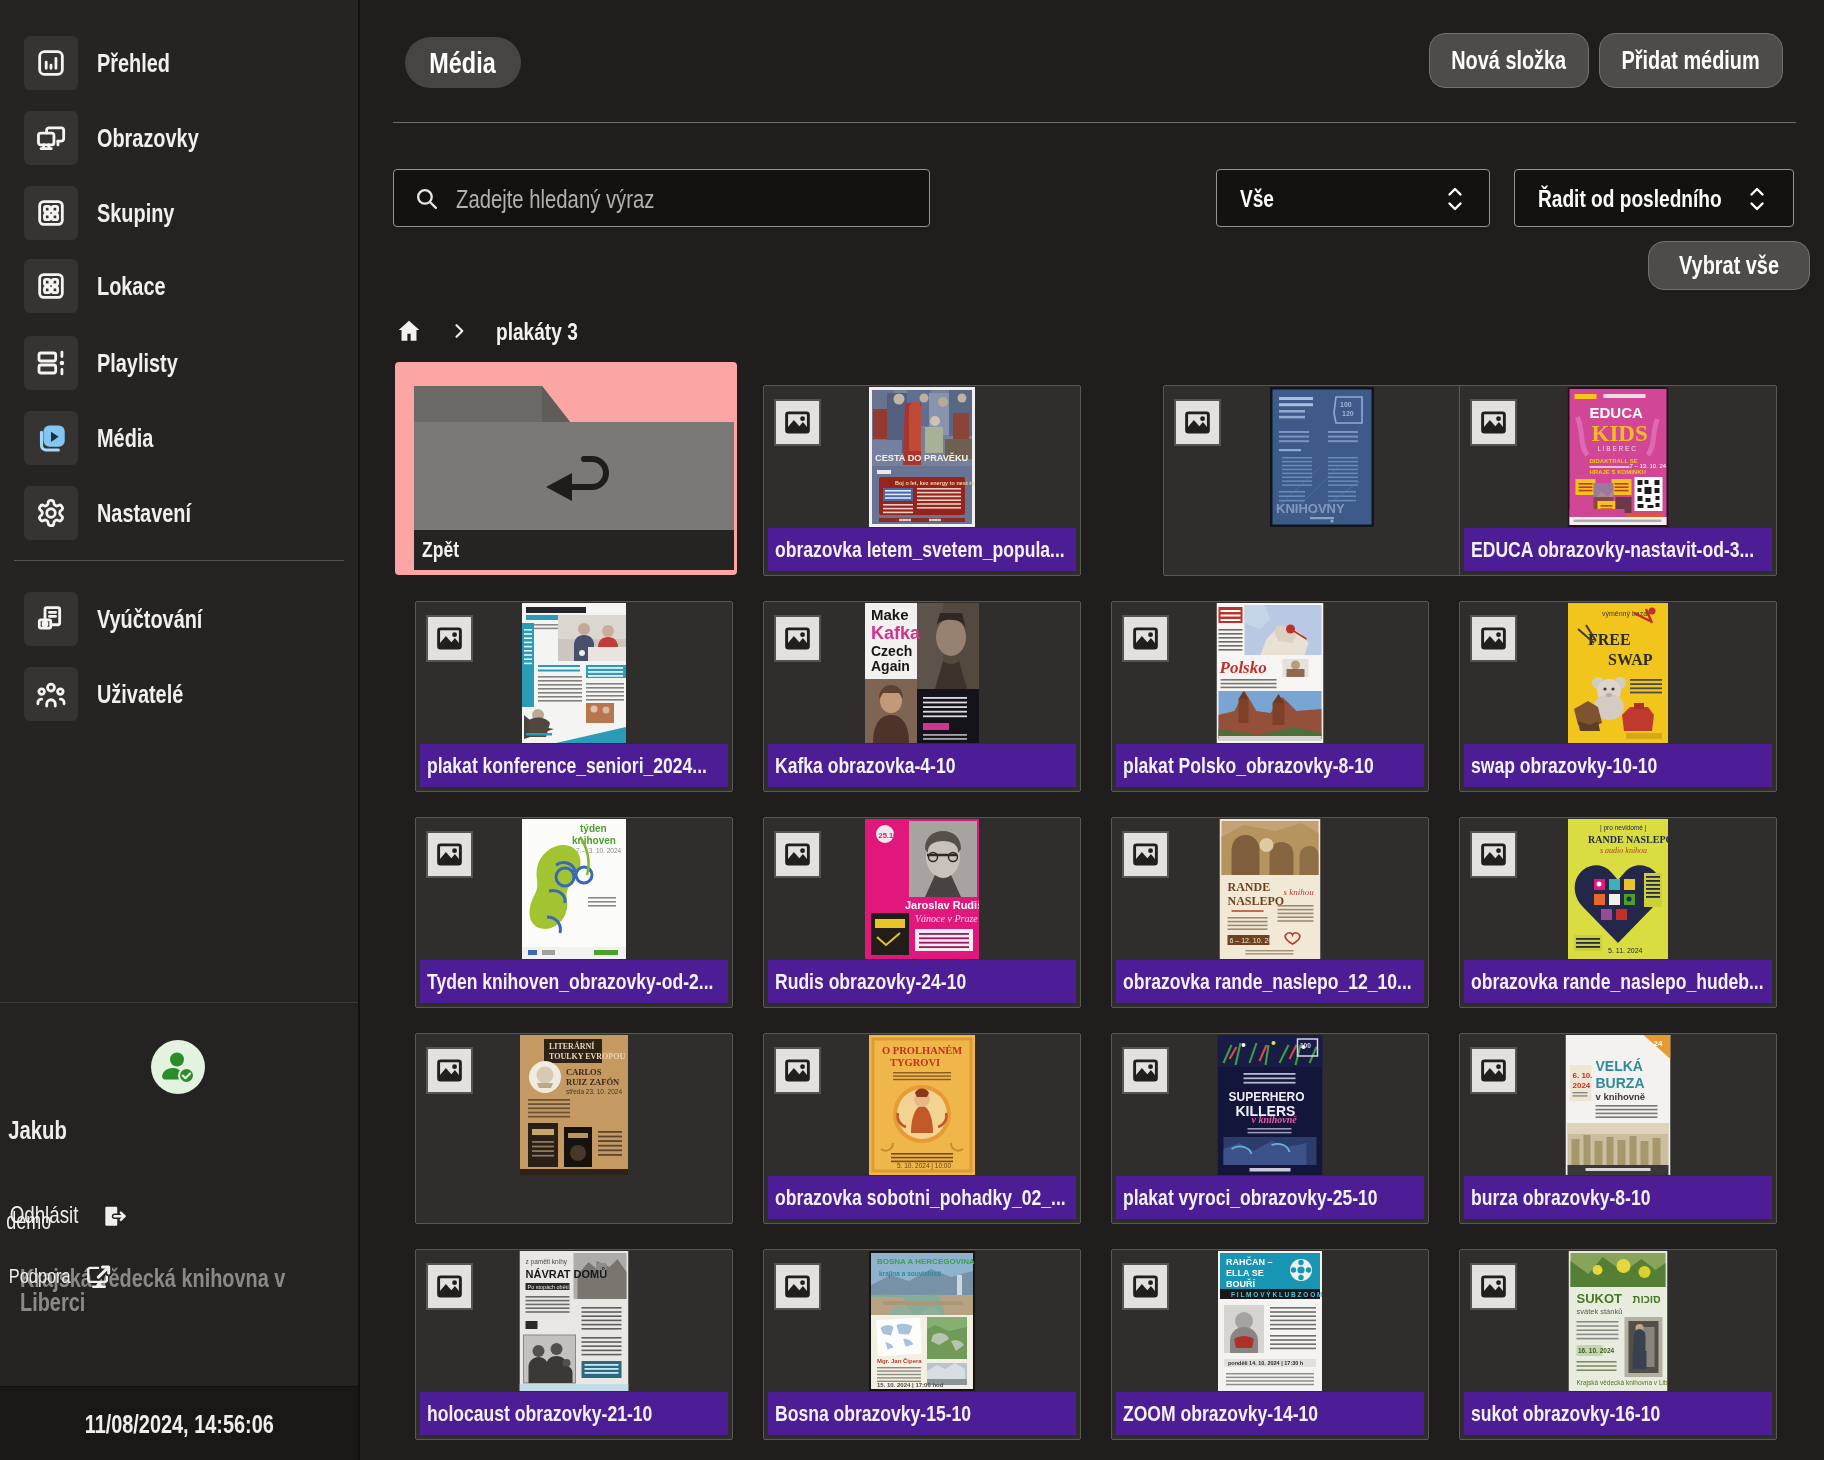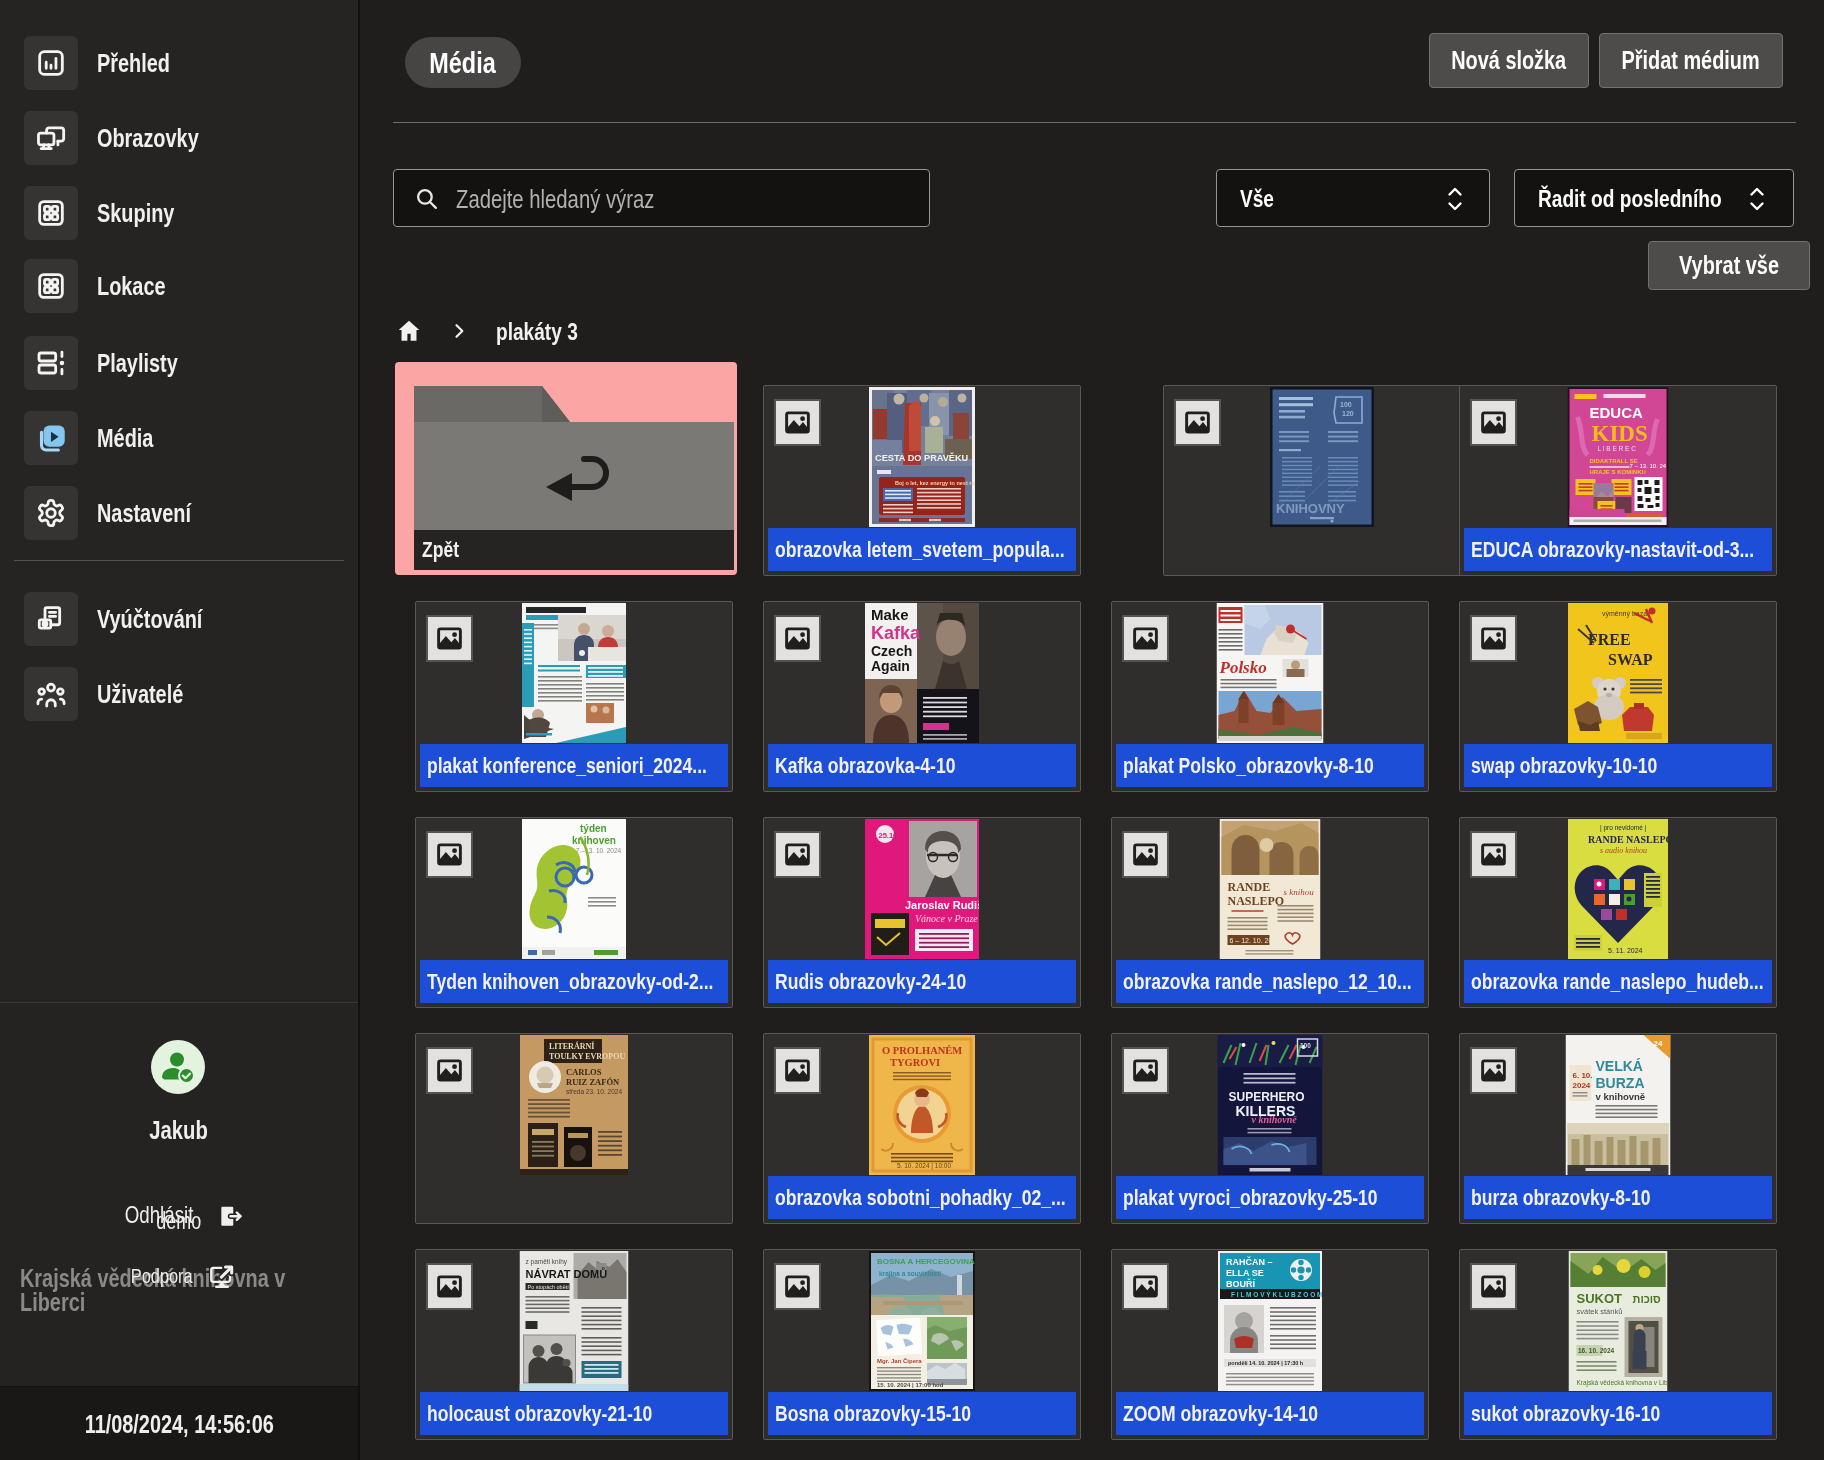--- a/index.html
+++ b/index.html
@@ -8,27 +8,27 @@
 .t{display:inline-block;transform:scaleX(0.78);transform-origin:0 50%;white-space:nowrap}
 .tc{display:inline-block;transform:scaleX(0.78);transform-origin:50% 50%;white-space:nowrap}
 
 #side{position:absolute;left:0;top:0;width:360px;height:1460px;background:#262422;border-right:2px solid #121110}
 .tile{position:absolute;left:24px;width:54px;height:54px;background:#363432;border-radius:6px;display:flex;align-items:center;justify-content:center}
 .nlab{position:absolute;left:97px;color:#f2f0ee;font-weight:bold;font-size:25.5px;transform:translateY(-50%)}
 .sep{position:absolute;left:14px;width:330px;height:1px;background:#54524f}
 .icw{stroke:#f5f4f2;fill:none;stroke-width:2.1;stroke-linecap:round;stroke-linejoin:round}
 #profile{position:absolute;left:0;top:1002px;width:358px;height:384px;border-top:1px solid #3a3836;background:#252321}
 #tbar{position:absolute;left:0;top:1386px;width:358px;height:74px;background:#191817;border-top:1px solid #121110;color:#f0eeec;font-weight:bold;font-size:25.5px;text-align:center;line-height:74px}
-.ctr{width:358px;text-align:center;position:absolute;color:#f0eeec}
+.ctr{width:358px;position:absolute;color:#f0eeec}
 .pill{position:absolute;left:405px;top:37px;width:116px;height:51px;border-radius:26px;background:#474543;color:#fff;font-weight:bold;font-size:30px;text-align:center;line-height:51px}
-.btn{position:absolute;background:#4e4c4a;border:1px solid #73716e;border-radius:4px;color:#fdfdfc;font-weight:bold;font-size:25.5px;text-align:center}
+.btn{position:absolute;background:#4e4c4a;border:1px solid #73716e;border-radius:16px;color:#fdfdfc;font-weight:bold;font-size:25.5px;text-align:center}
 #hr1{position:absolute;left:393px;top:122px;width:1403px;height:1px;background:#6e6c6a}
 .inp{position:absolute;top:169px;height:58px;background:#131211;border:1px solid #979593;border-radius:4px}
 .card{position:absolute;width:318px;height:191px;background:#302e2c;border:1px solid #5a5855;border-radius:2px}
-.cap{position:absolute;left:4px;right:4px;bottom:4px;height:43px;background:#1d4ed8;color:#f2f1ef;font-weight:bold;font-size:22.5px;line-height:43px;padding-left:7px;white-space:nowrap;overflow:hidden}
+.cap{position:absolute;left:4px;right:4px;bottom:4px;height:43px;background:#4c1d95;color:#f2f1ef;font-weight:bold;font-size:22.5px;line-height:43px;padding-left:7px;white-space:nowrap;overflow:hidden}
 .ph{position:absolute;left:10px;top:13px;width:47px;height:47px;background:#e2e1df;border:2px solid #555351;display:flex;align-items:center;justify-content:center}
 .poster{position:absolute;top:1px;left:50%;transform:translateX(-50%)}
 </style></head>
 <body>
 <div id="side"></div>
 <div id="profile"></div>
 <div id="tbar"><span class="tc">11/08/2024, 14:56:06</span></div>
 <div class="tile" style="top:36px">
     <svg width="32" height="32" viewBox="0 0 24 24" class="icw">
       <rect x="3.5" y="3.5" width="17" height="17" rx="3.5"></rect>

